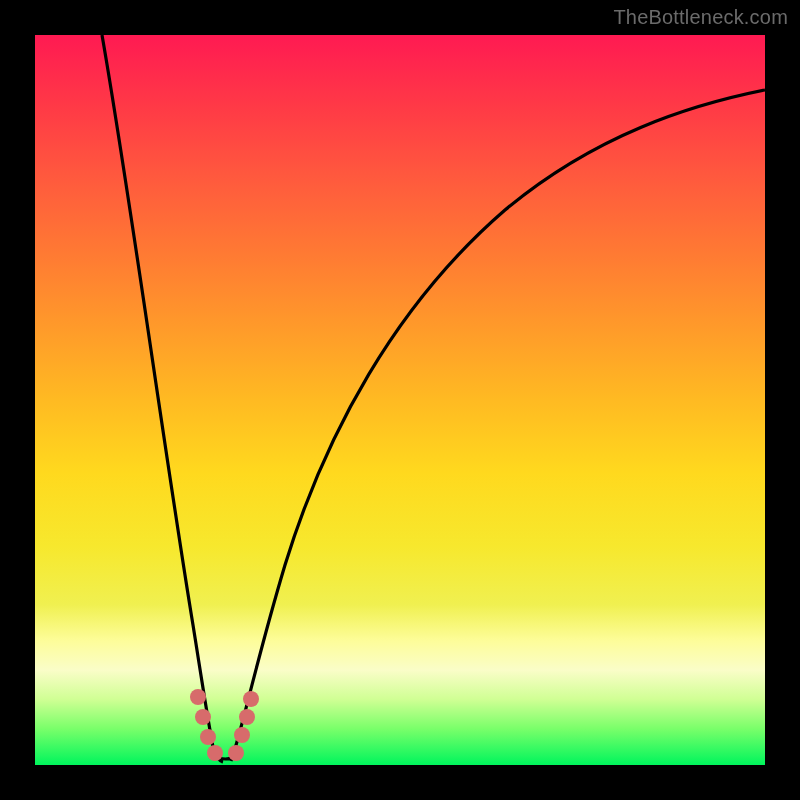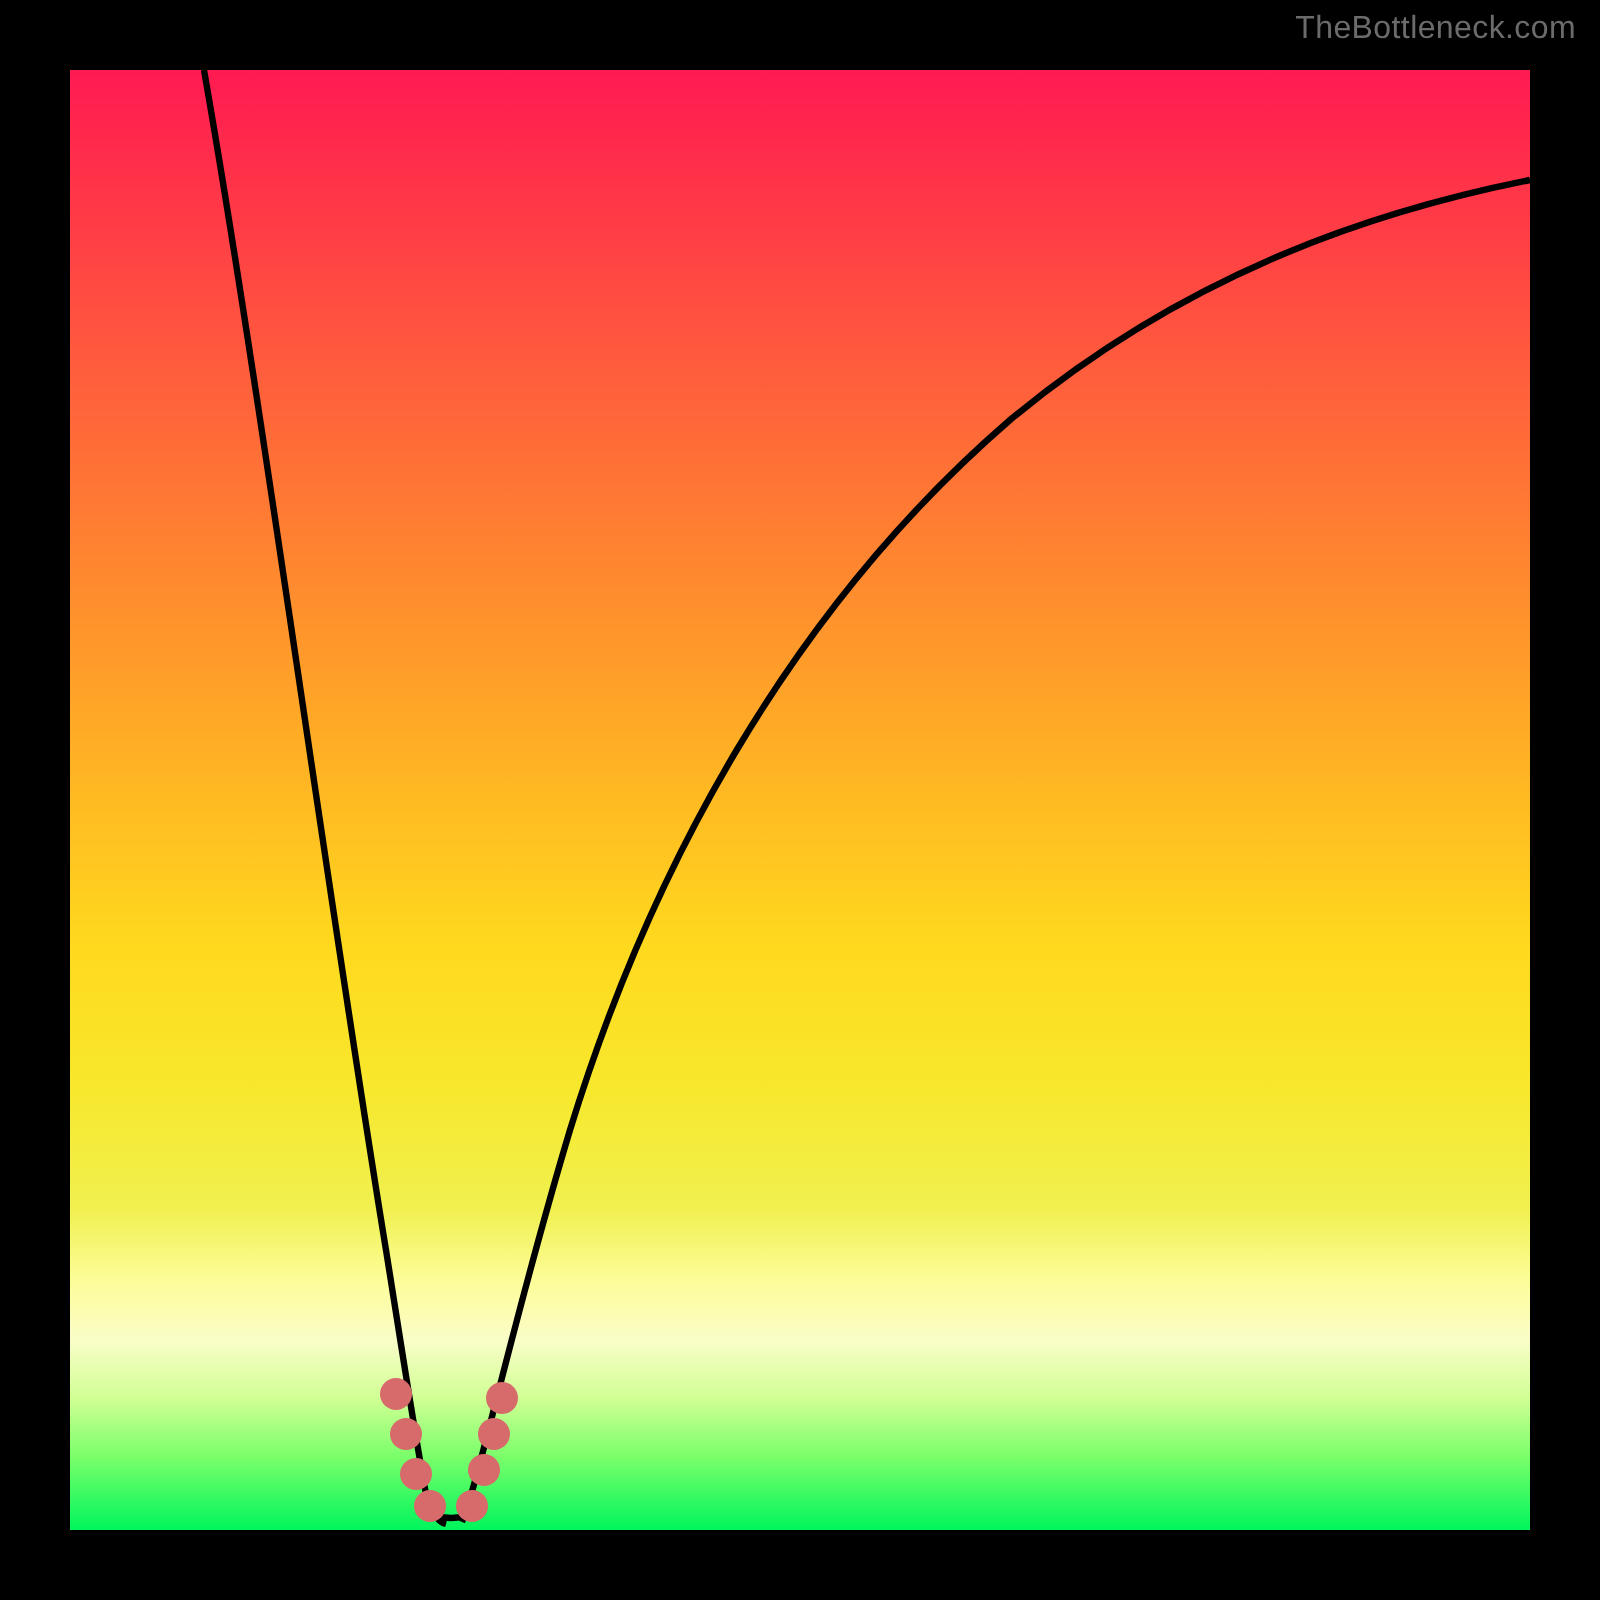--- a/index.html
+++ b/index.html
@@ -41,21 +41,21 @@
       #d0ff94 91%,
       #7aff6a 95%,
       #00f55c 100%
     );
   }
   .watermark {
     position: absolute;
     top: 6px;
     right: 12px;
     color: #6b6b6b;
-    font-size: 16px;
+    font-size: 20px;
     font-weight: 400;
     letter-spacing: 0.2px;
   }
   svg.curves {
     position: absolute;
     left: 0;
     top: 0;
     width: 730px;
     height: 730px;
     overflow: visible;

